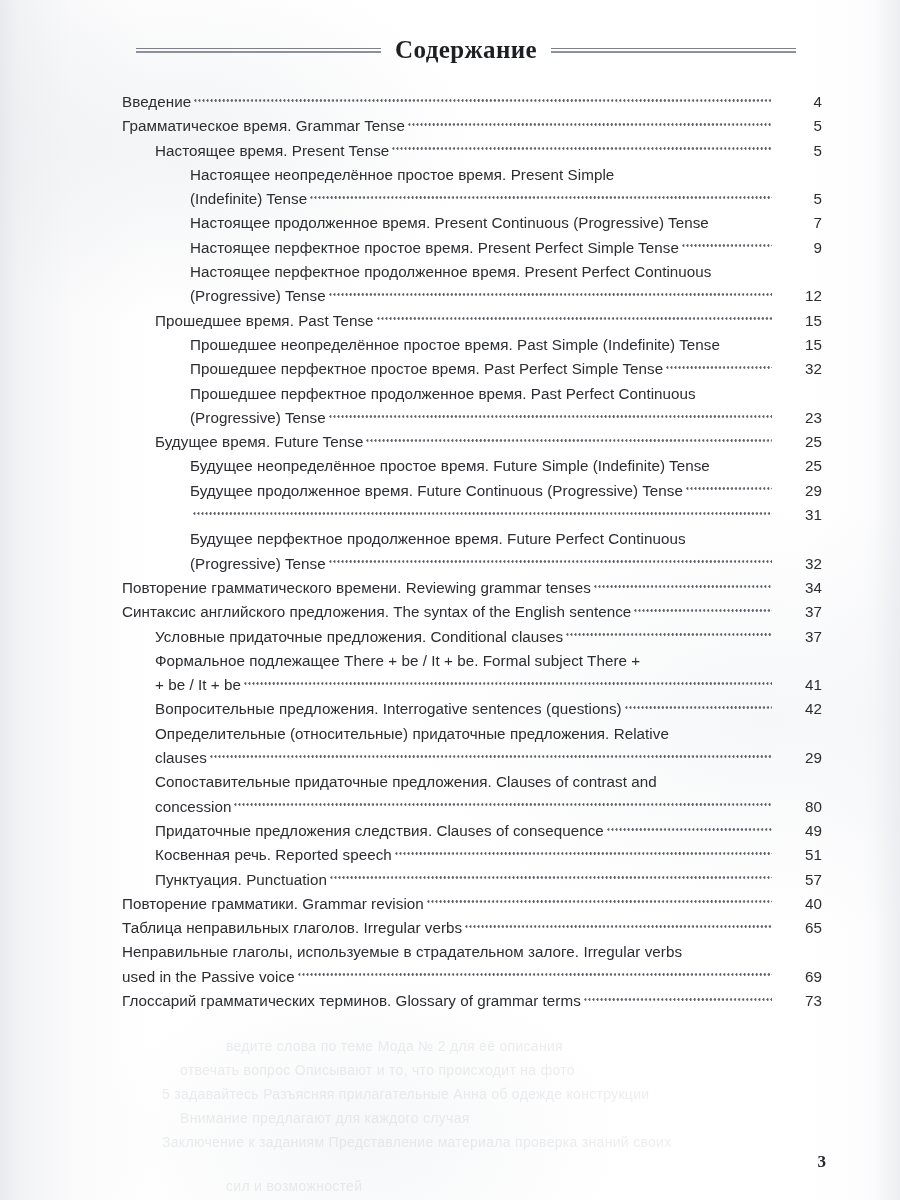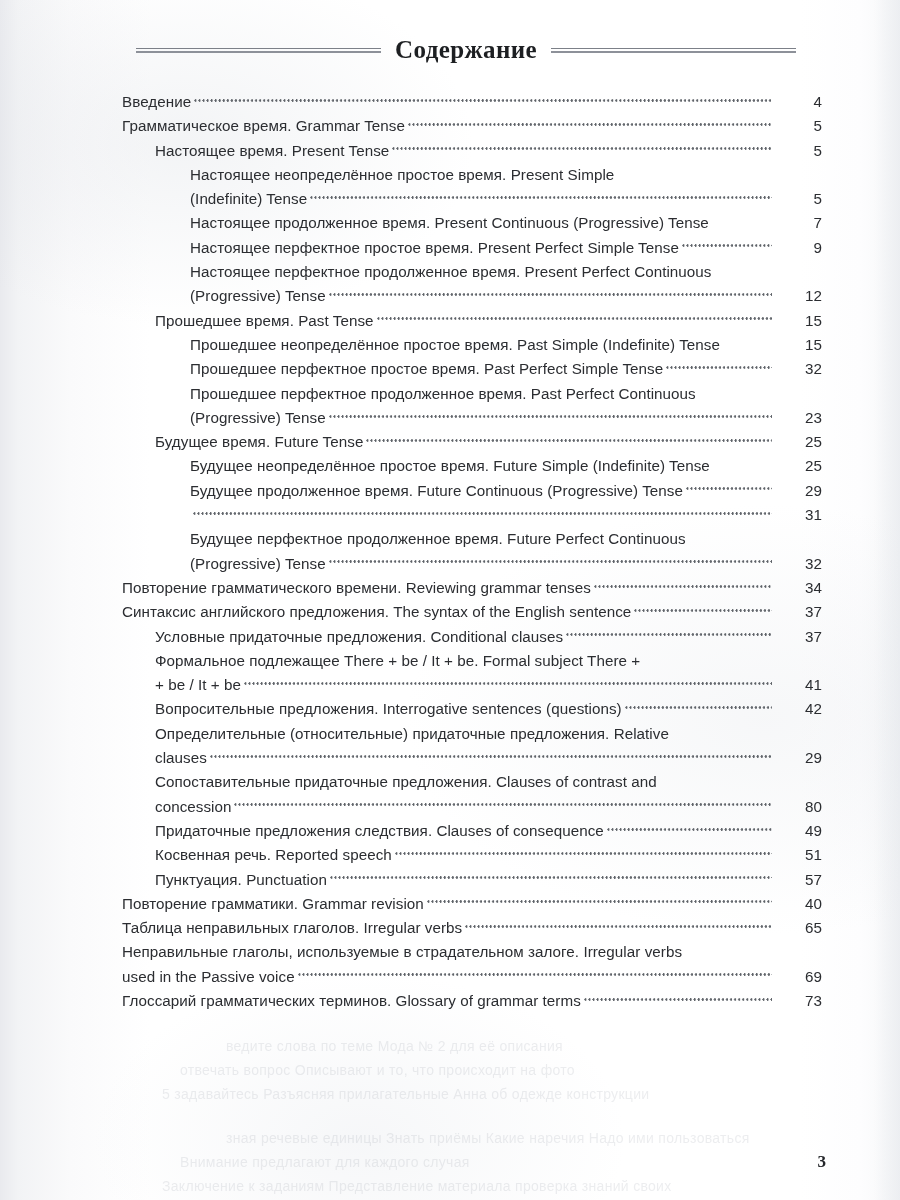--- a/index.html
+++ b/index.html
@@ -377,21 +377,20 @@
         <span class="text">Глоссарий грамматических терминов. Glossary of grammar terms</span>
         <span class="leader"></span>
         <span class="pageno">73</span>
       </div>
     </div>
 
   <div class="bleed" id="bleed-block">
       <div class="i1">    ведите     слова   по   теме  Мода  №  2  для  её  описания</div>
       <div class="i2">  отвечать  вопрос  Описывают  и  то,  что  происходит  на  фото</div>
       <div class="i3"> 5      задавайтесь  Разъясняя  прилагательные  Анна  об  одежде     конструкции</div>
-      <div class="i1">   зная  речевые  единицы  Знать  приёмы  Какие  наречия    Надо  ими  пользоваться</div>
       <div class="i2">      Внимание  предлагают  для  каждого  случая</div>
       <div class="i3">  Заключение  к  заданиям  Представление  материала  проверка  знаний     своих</div>
       <div class="i1"> сил  и  возможностей</div>
     </div>
 
   <div class="folio">3</div>
 
   <div class="edge-shadow"></div>
 </div>
 

